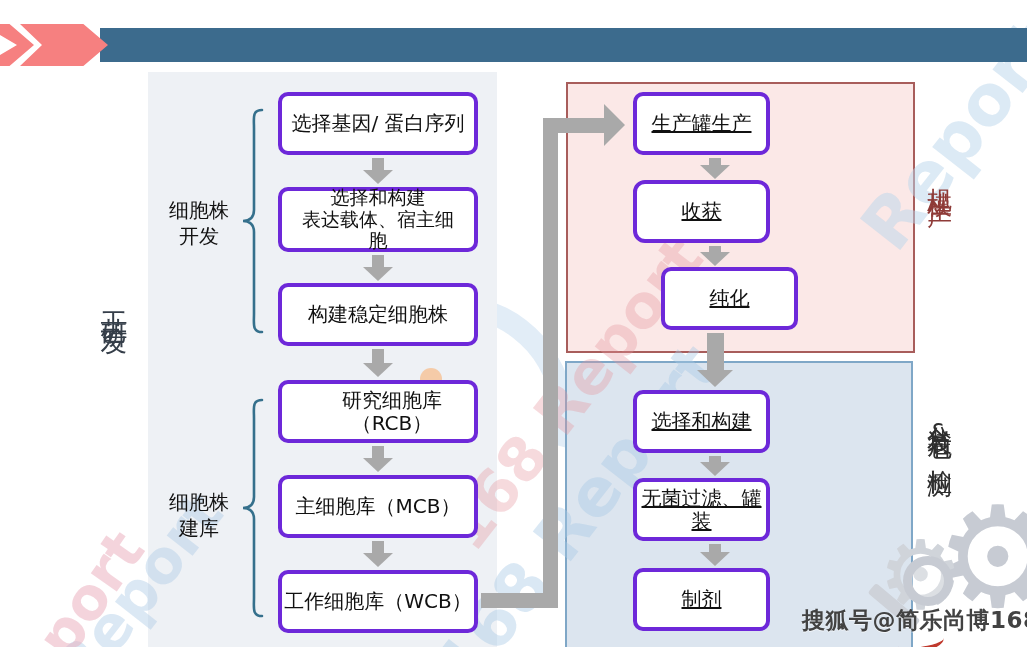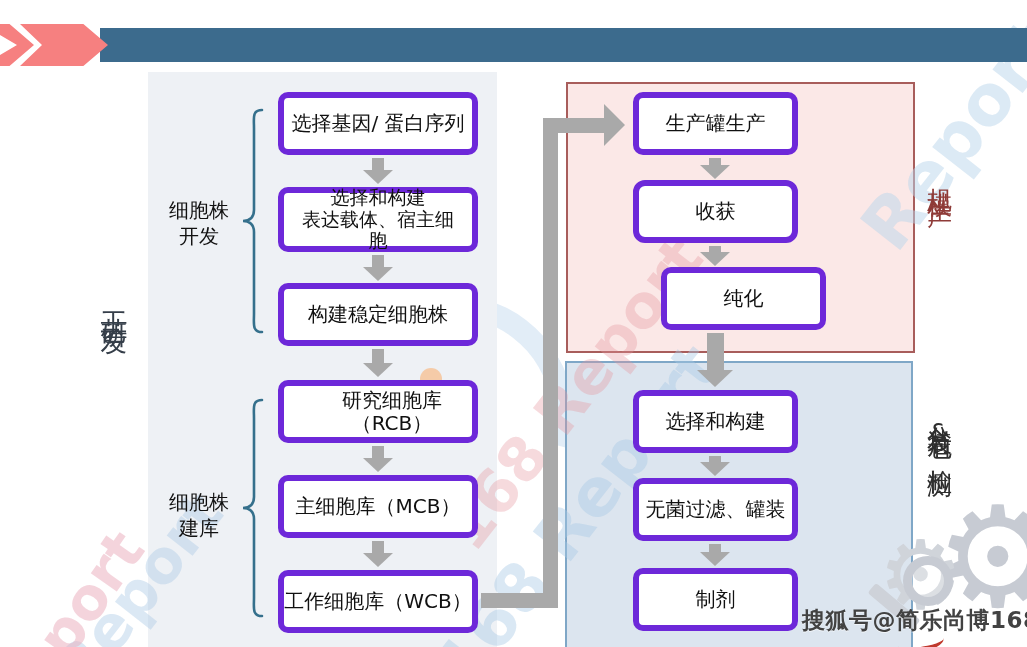--- a/index.html
+++ b/index.html
@@ -16,25 +16,25 @@
   #banner-chevron-small{left:0;top:24px;width:34px;height:42px;background:#f68080;z-index:3;
         clip-path:polygon(0 0,28% 0,100% 50%,28% 100%,0 100%,0 74%,50% 50%,0 26%);}
 
   
   .panel{box-sizing:border-box;z-index:0;}
   #panel-dev{left:148px;top:72px;width:349px;height:575px;background:#eef1f5;}
   #panel-prod{left:566px;top:82px;width:349px;height:271px;background:#fbe8e7;border:2px solid #a85d5b;}
   #panel-pack{left:565px;top:361px;width:348px;height:300px;background:#dce5ef;border:2px solid #7fa7c7;}
 
   
-  .box{box-sizing:border-box;background:#ffffff;border:6px solid #6d28d9;border-radius:10px;
+  .box{box-sizing:border-box;background:#ffffff;border:4px solid #6d28d9;border-radius:10px;
        display:flex;align-items:center;justify-content:center;text-align:center;color:#111;
        font-size:20px;line-height:1.15;white-space:pre-line;z-index:3;}
   .lbox{left:278px;width:200px;height:63px;}
-  .rbox{left:633px;width:165px;height:63px;}
+  .rbox{left:633px;width:137px;height:63px;text-decoration:underline;}
   #box-step2{font-size:19px;height:65px;}
 
   
   .arrow{display:flex;flex-direction:column;align-items:center;z-index:2;width:30px;}
   .arrow .shaft{width:12px;flex:1;background:#a9a9a9;}
   .arrow .head{width:0;height:0;border-left:15px solid transparent;border-right:15px solid transparent;
                border-top:14px solid #a9a9a9;}
   .arrow.big{width:36px;}
   .arrow.big .shaft{width:17px;}
   .arrow.big .head{border-left-width:18px;border-right-width:18px;border-top-width:17px;}

